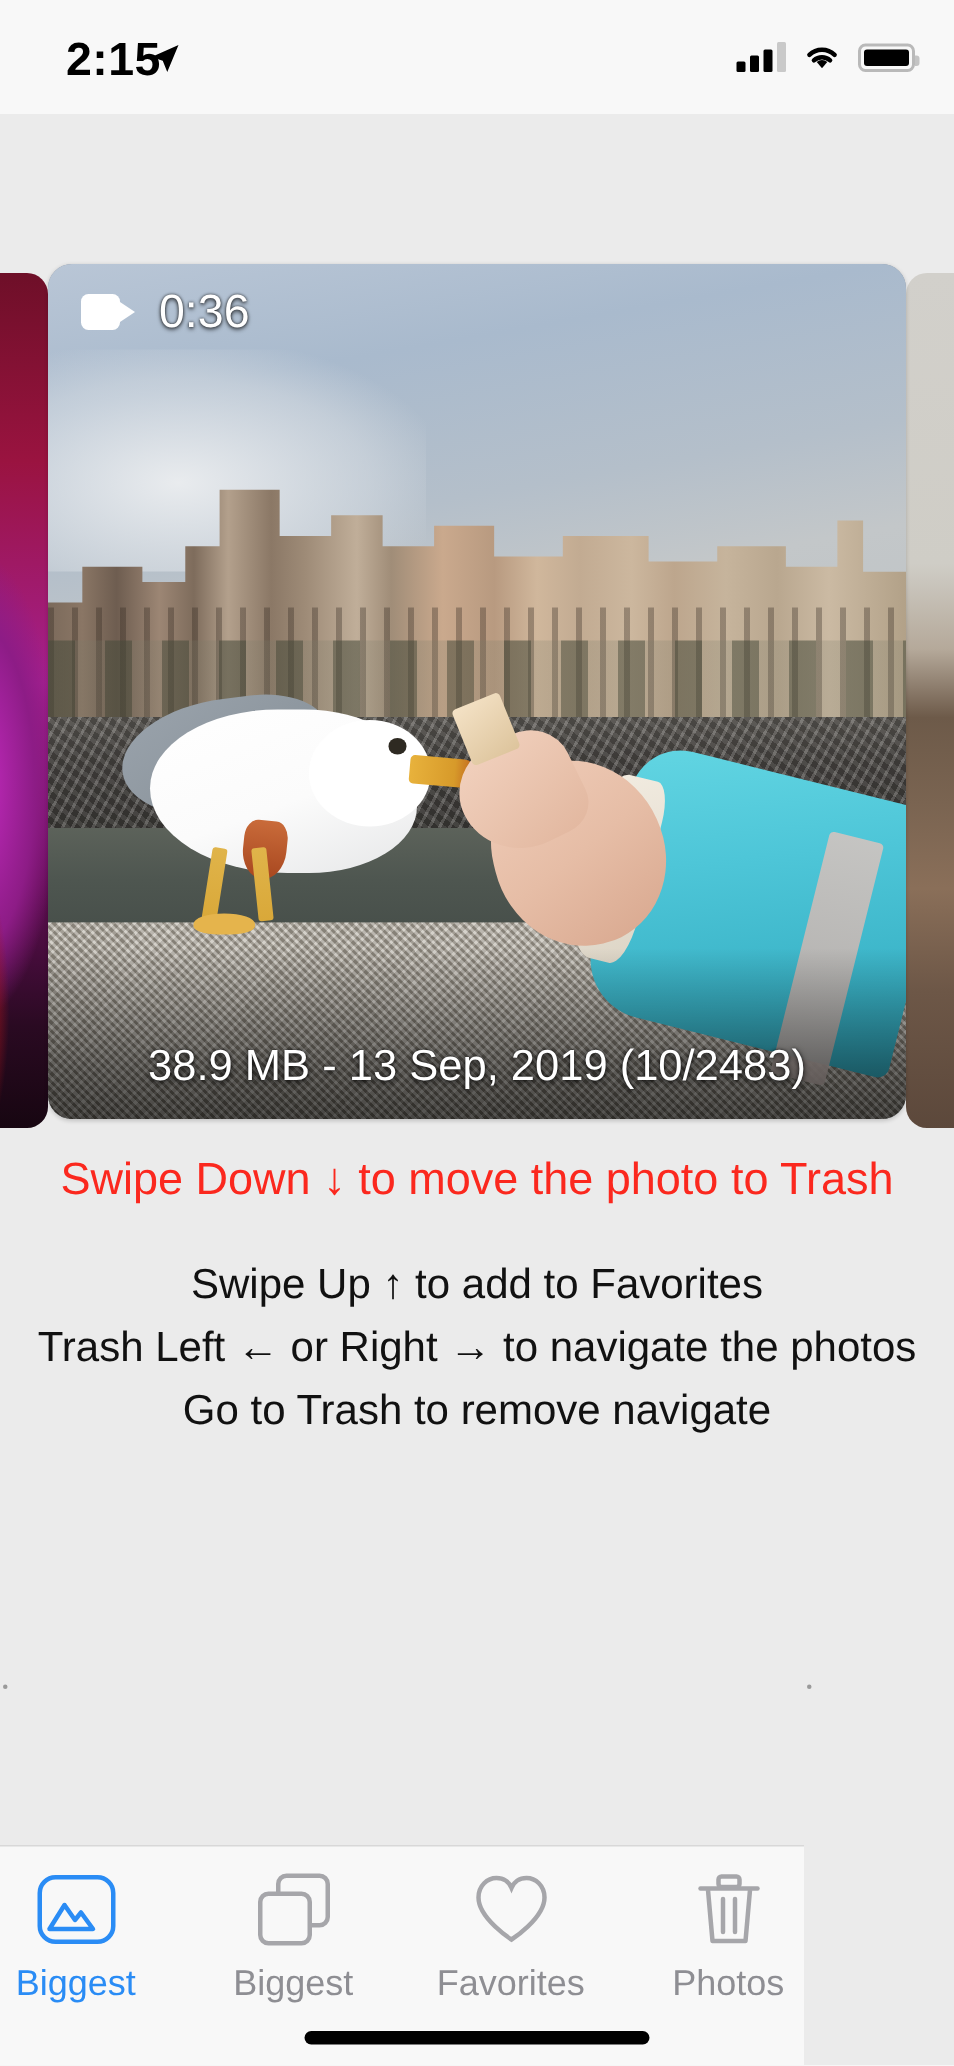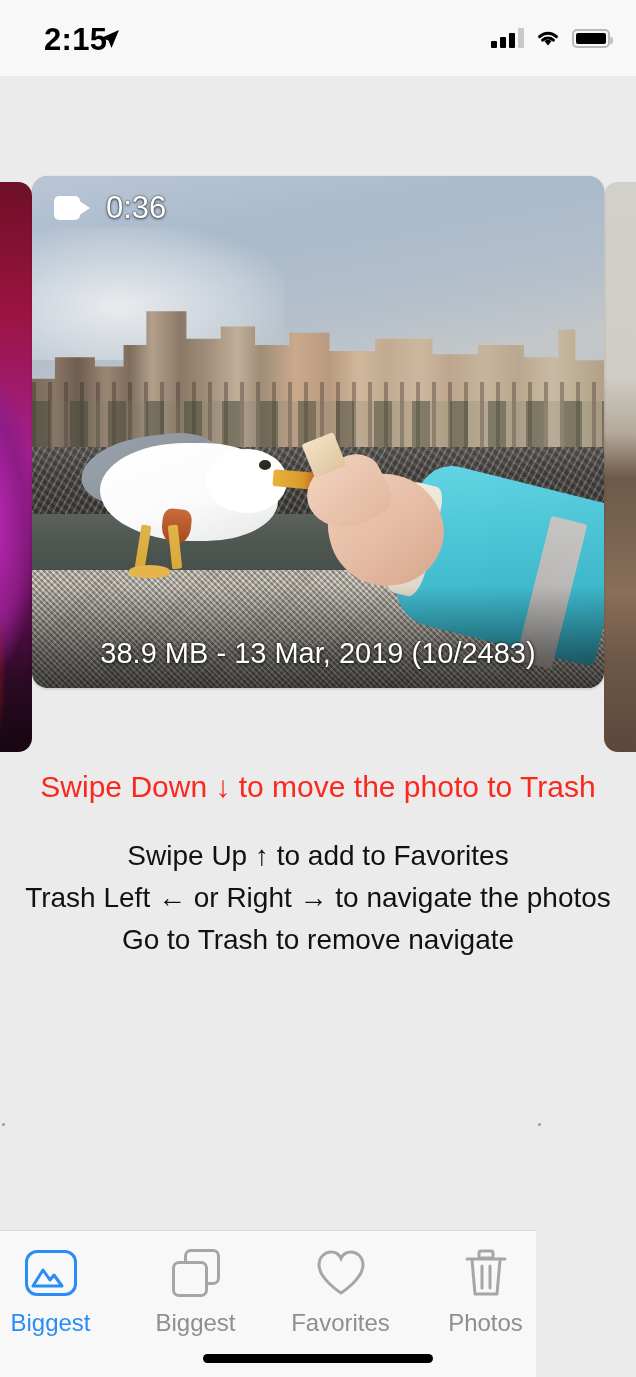--- a/index.html
+++ b/index.html
@@ -73,21 +73,21 @@
       linear-gradient(180deg, #6e0f28 0%, #9a1340 22%, #a5208f 48%, #6c0f5e 68%, #2a0a22 88%, #170611 100%);
   }
   .card-right .inner {
     width: 100%; height: 100%;
     background:
       linear-gradient(180deg, #d2d0cb 0%, #cfcdc6 34%, #b5a99a 44%, #6d5a49 52%, #7a6451 62%,
                       #8a6f59 72%, #6d5747 84%, #5c483b 100%);
   }
 
   .card {
-    position: absolute; top: 28px; left: 32px; width: 572px; height: 512px;
+    position: absolute; top: 28px; left: 32px; width: 572px; height: 570px;
     border-radius: 16px; overflow: hidden; background: #8b95a3;
     box-shadow: 0 1px 3px rgba(0,0,0,.18);
   }
   
   .sky {
     position: absolute; left: 0; top: 0; width: 100%; height: 44%;
     background: linear-gradient(170deg, #b9c6d6 0%, #a9bacd 28%, #b4bfca 58%, #c3c7c9 78%, #bfc4c6 100%);
   }
   .cloud {
     position: absolute; left: -4%; top: 10%; width: 48%; height: 26%;
@@ -356,21 +356,21 @@
       <div class="card-shade"></div>
 
       <div class="badge">
         <div class="vid-cam">
           <div class="box"></div>
             <div class="tri"></div>
         </div>
         <div class="badge-time">0:36</div>
       </div>
 
-      <div class="caption">38.9 MB - 13 Mar, 2019 (10/2483)</div>
+      <div class="caption">38.9 MB - 13 Sep, 2019 (10/2483)</div>
     </div>
 
     <div class="hint-primary">Swipe Down ↓ to move the photo to Trash</div>
 
     <div class="hints">
       <div>Swipe Up ↑ to add to Favorites</div>
       <div>Trash Left ← or Right → to navigate the photos</div>
       <div>Go to Trash to remove navigate</div>
     </div>
 

